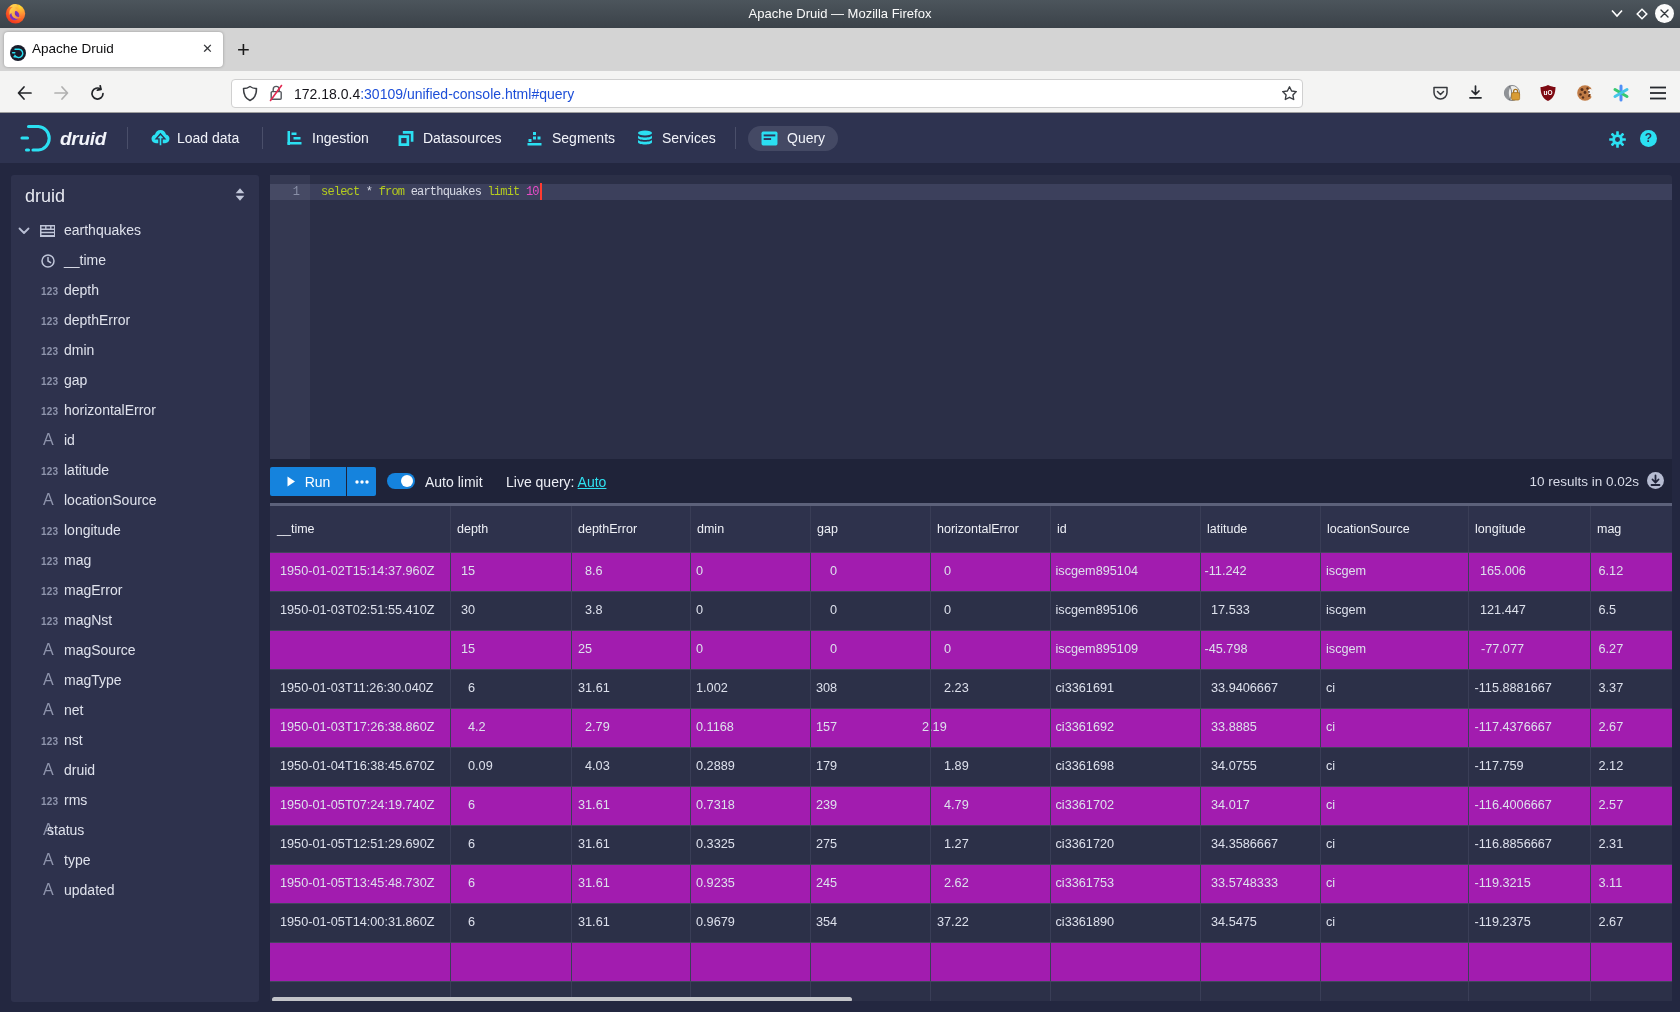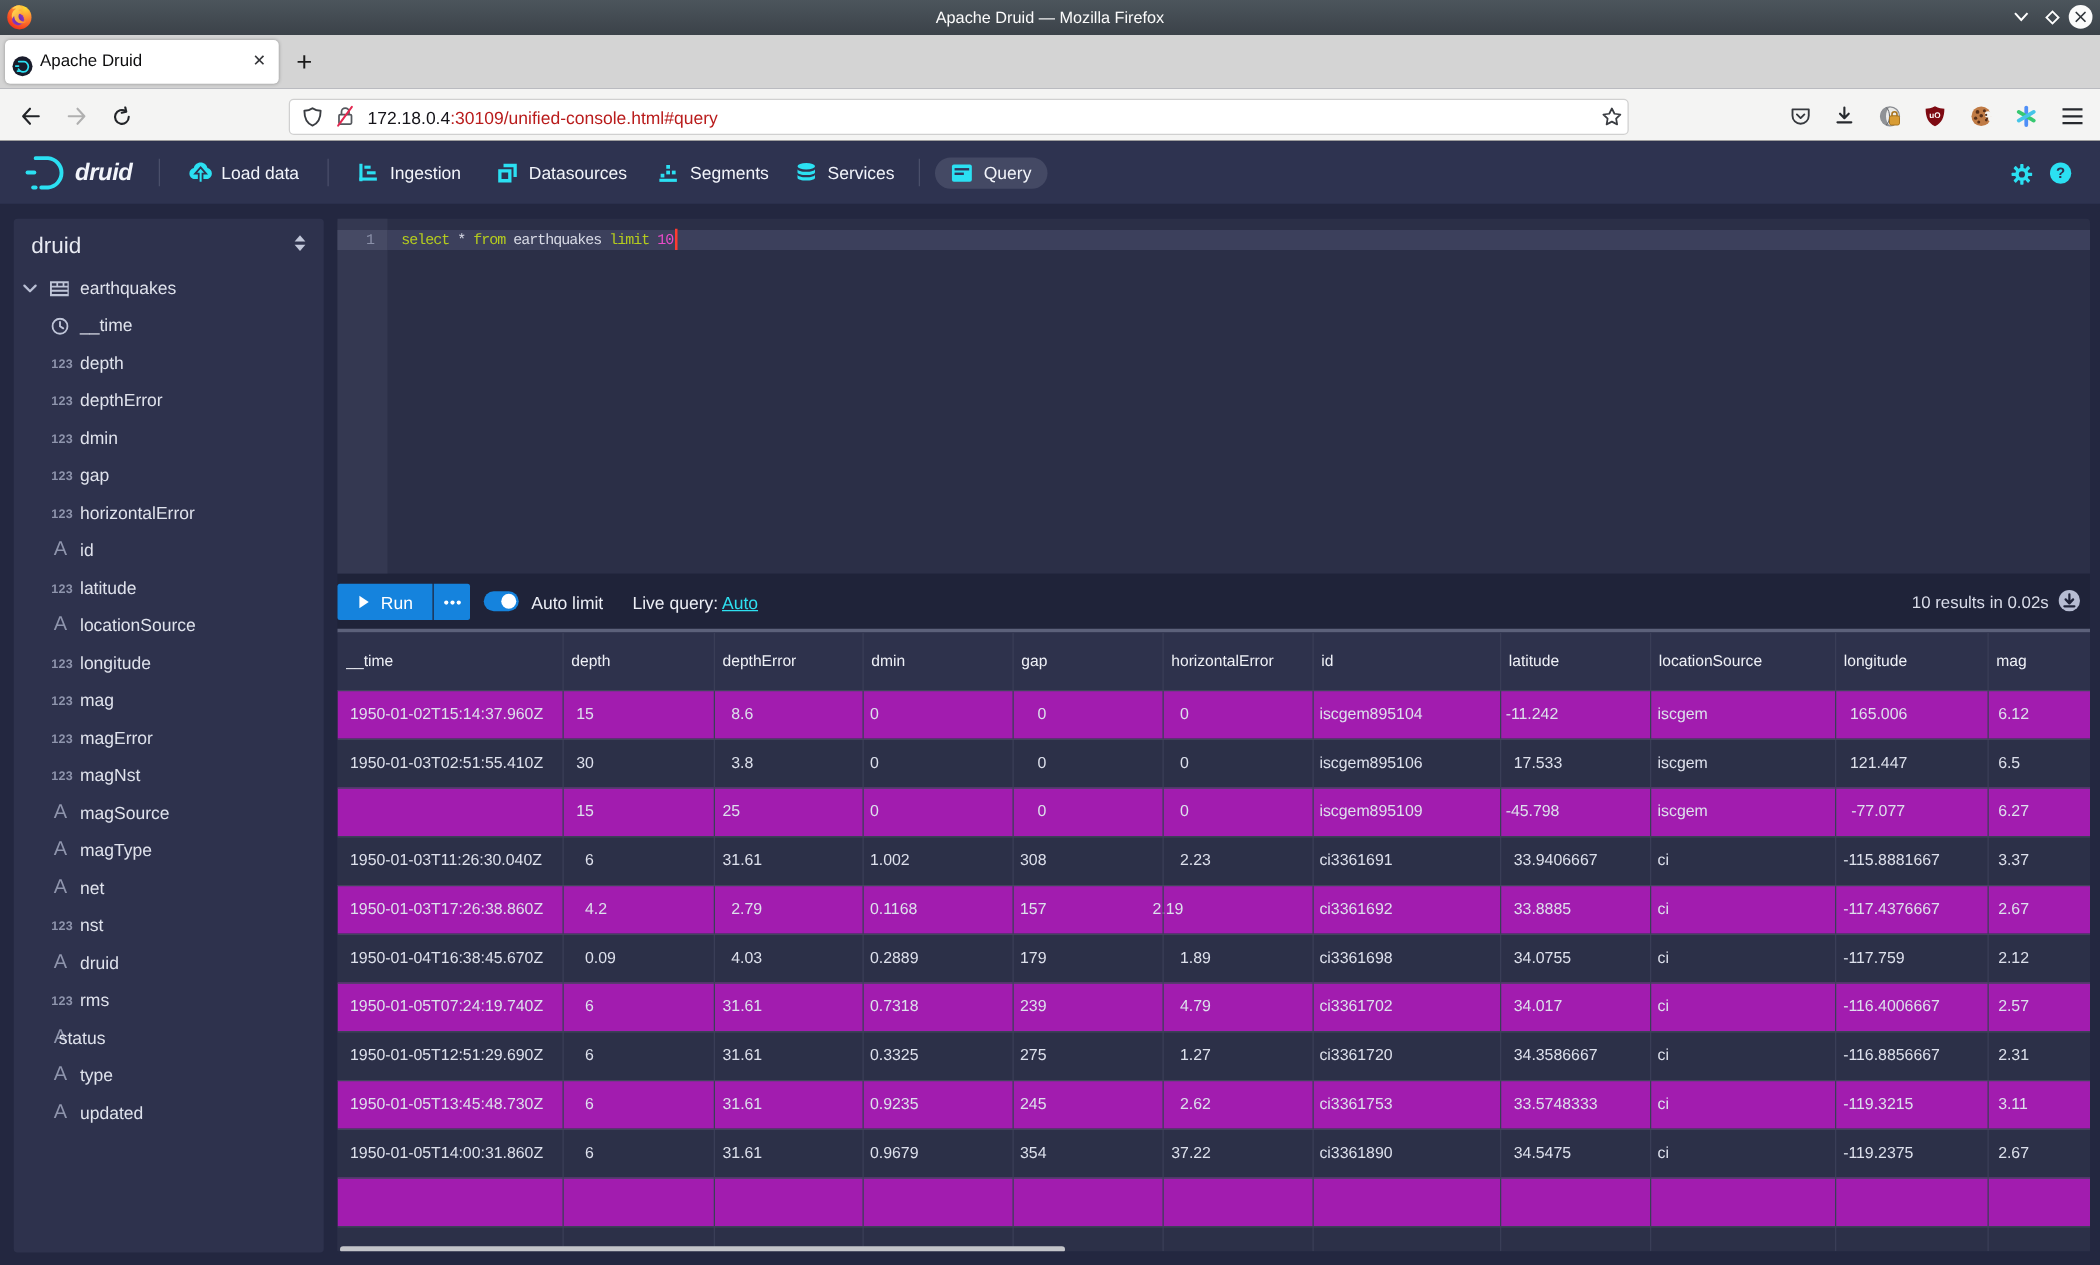--- a/index.html
+++ b/index.html
@@ -14,21 +14,21 @@
   #tab { left:4px; top:4px; width:219px; height:35px; background:#ffffff; border-radius:4px;
     box-shadow:0 0 3px rgba(0,0,0,.3); }
   #tabtitle { left:32px; top:13px; font-size:13.5px; color:#0c0c0d; }
   #tabclose { left:202px; top:13px; font-size:13px; color:#35363a; }
   #newtab { left:237px; top:9px; font-size:22px; color:#1a1a1a; font-weight:400; }
   #toolbar { left:0; top:71px; width:1680px; height:41px; background:#f4f4f3; }
   #toolbarline { left:0; top:112px; width:1680px; height:1px; background:#9e9e9e; }
   #urlbar { left:231px; top:8px; width:1072px; height:29px; background:#fff;
     border:1px solid #d0d0d0; border-radius:4px; }
   #urltext { left:294px; top:15px; font-size:14px; color:#15141a; }
-  #urltext span { color:#b91c1c; }
+  #urltext span { color:#1d4ed8; }
 
   #app { left:0; top:113px; width:1680px; height:899px; background:#232740; }
   #dnav { left:0; top:0; width:1680px; height:50px; background:#2e3350; }
   .navitem { position:absolute; top:0; height:50px; display:flex; align-items:center;
     color:#f2f4fa; font-size:14px; }
   .navsep { position:absolute; top:14px; width:1px; height:22px; background:#4a4f6a; }
 
   #sidebar { left:11px; top:62px; width:248px; height:827px; background:#2e324d; border-radius:3px; }
   #sbtitle { left:14px; top:11px; font-size:18px; color:#e8eaf2; }
   .srow { position:absolute; left:0; width:248px; height:30px; color:#dfe2ec; font-size:14px; }

